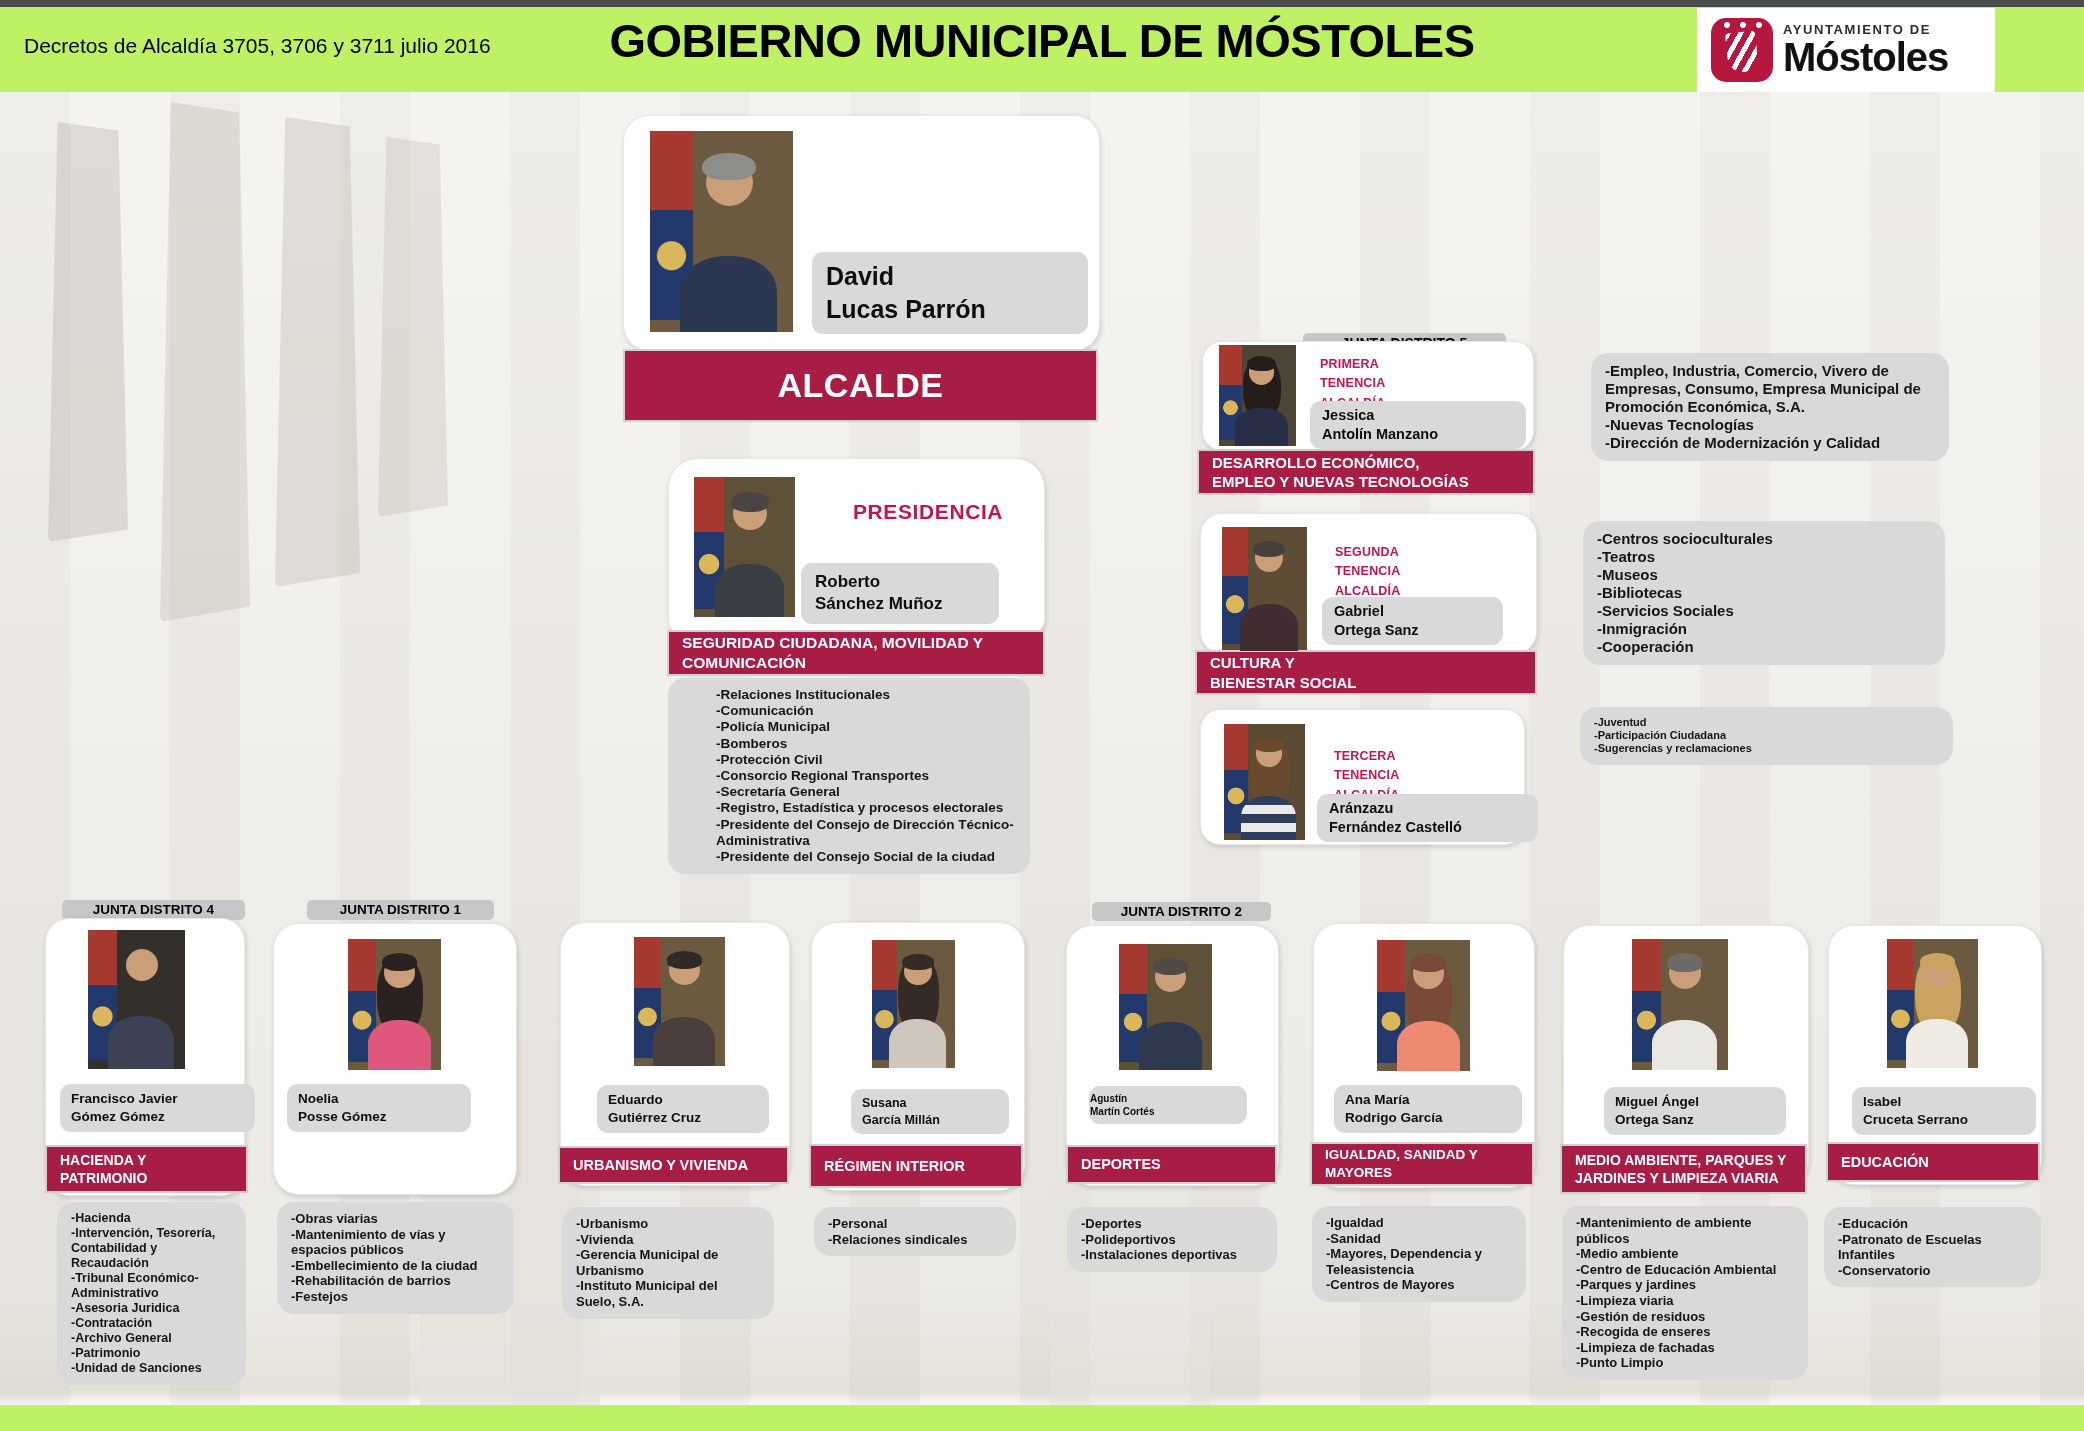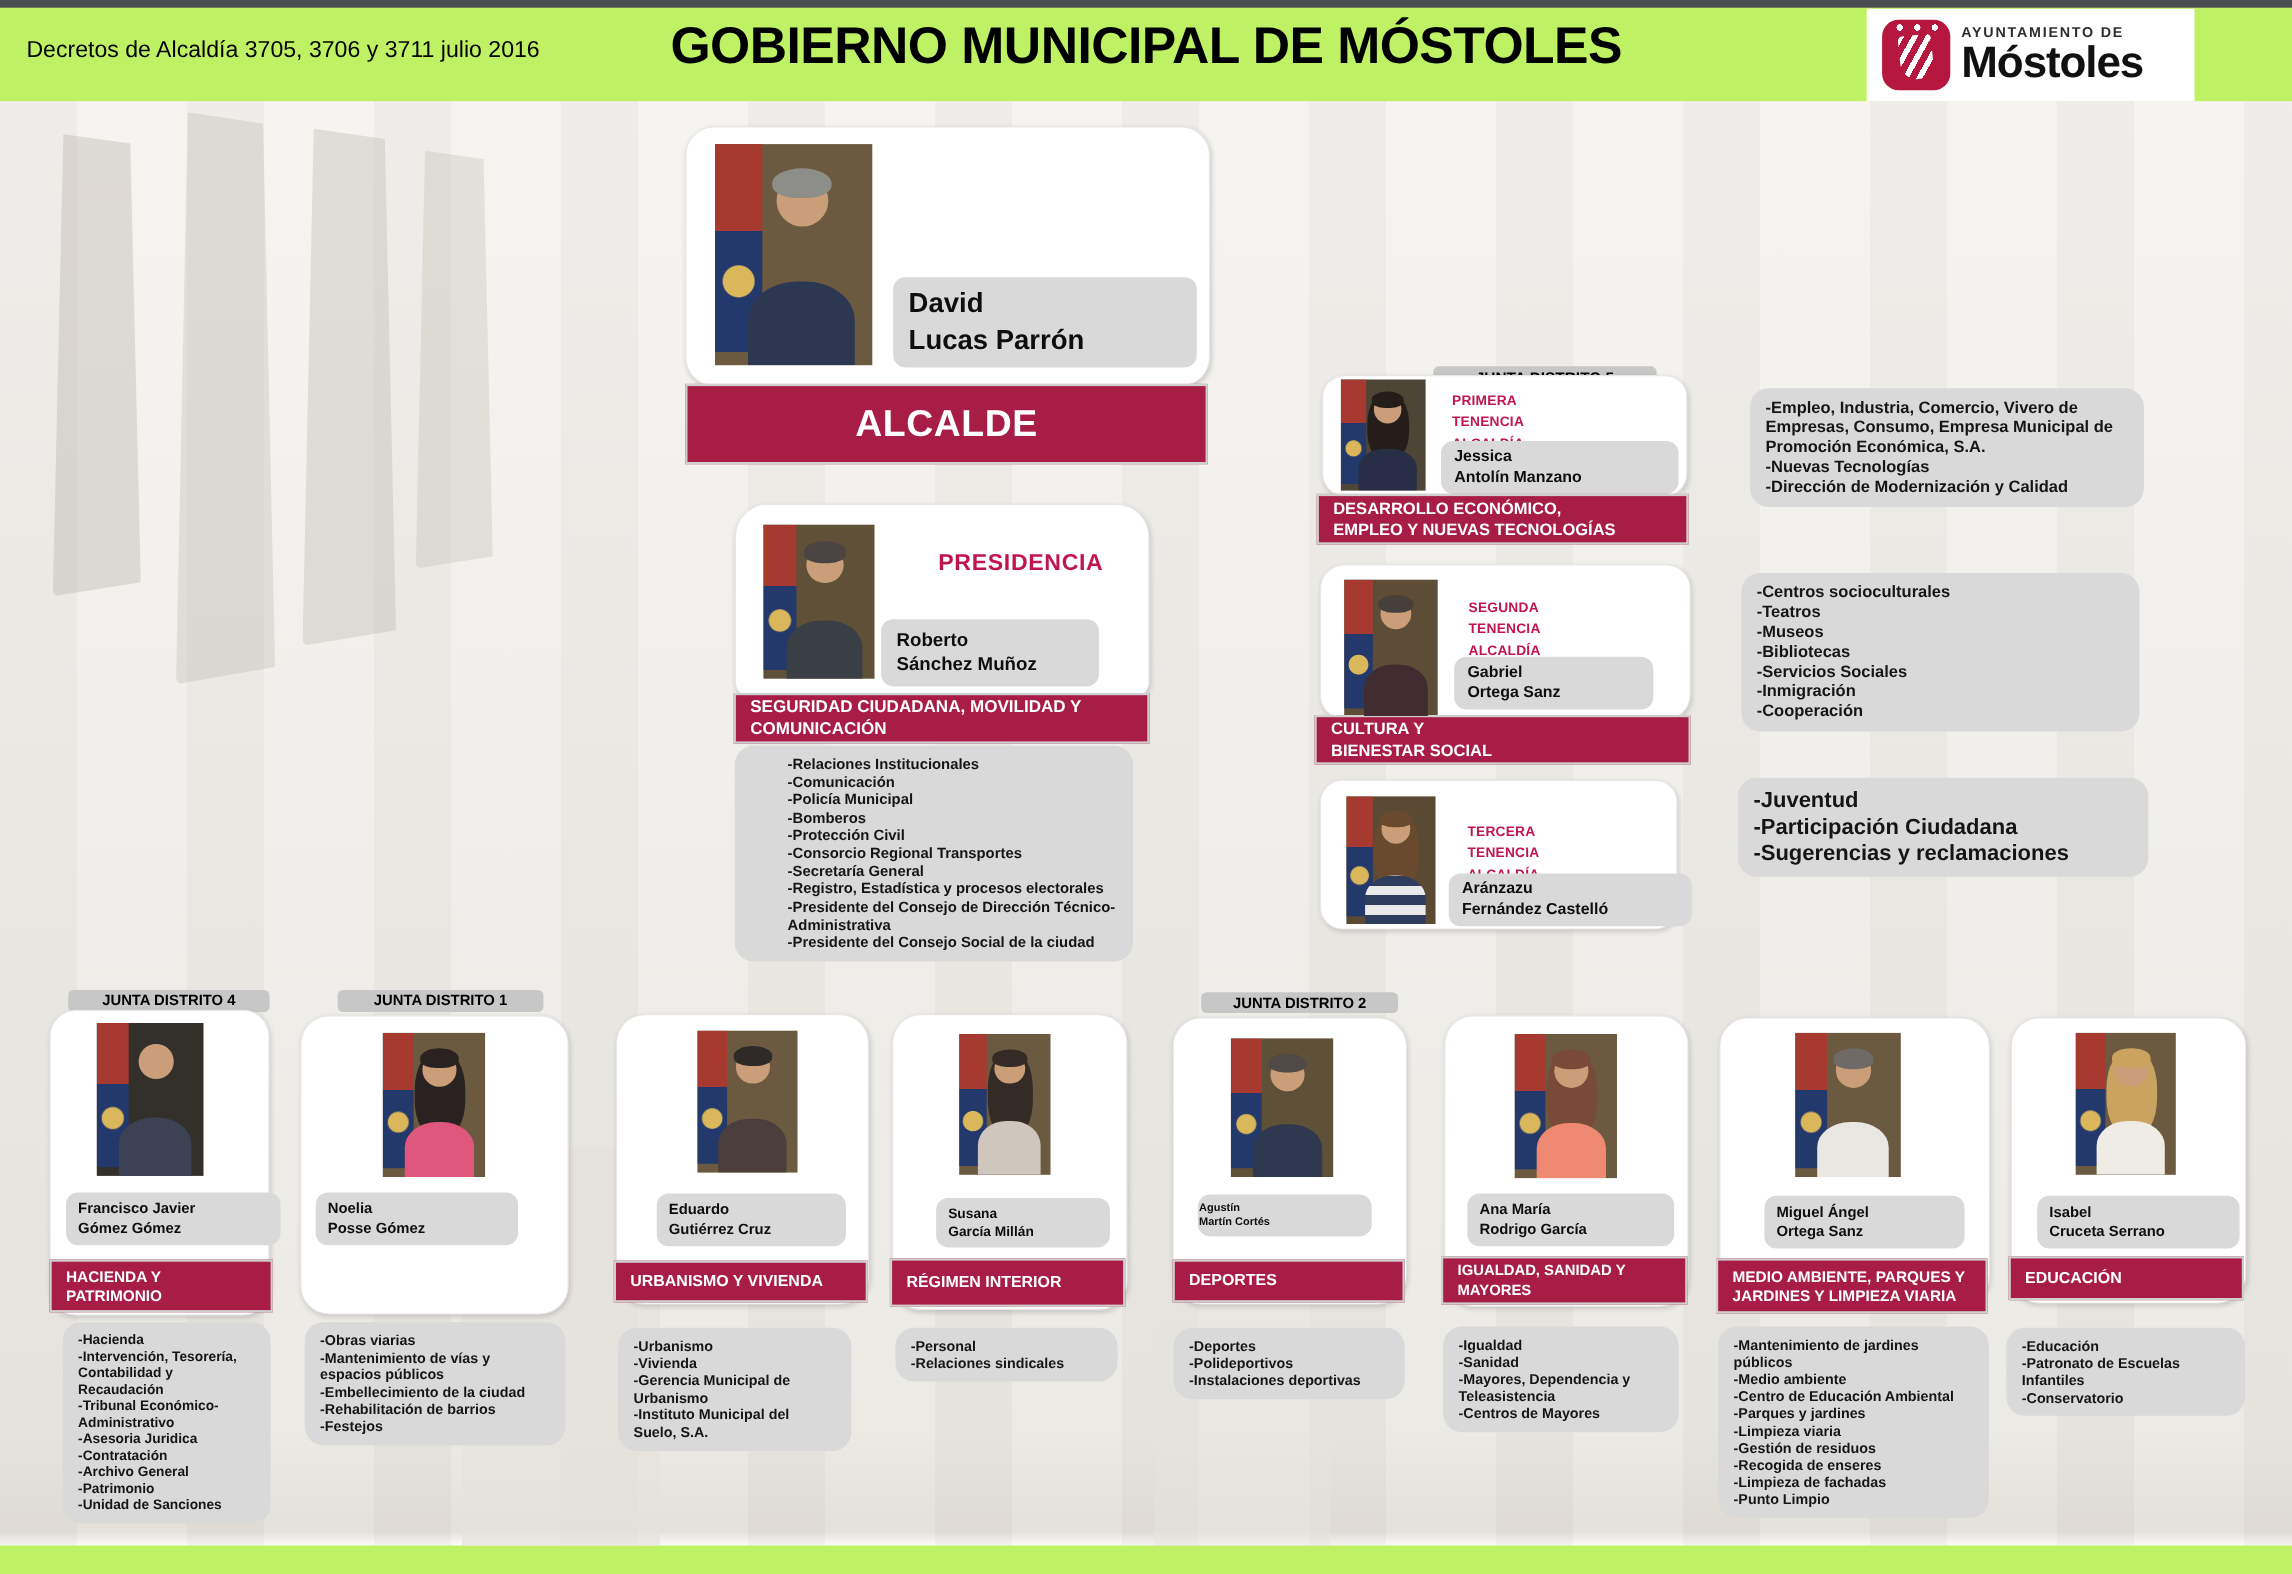--- a/index.html
+++ b/index.html
@@ -196,21 +196,21 @@
     <span class="pf-head"></span>
     <span class="pf-torso"></span>
   </div>
   <div class="rank" style="left:1334px;top:747px;">TERCERA
 TENENCIA
 ALCALDÍA</div>
   <div class="namebox" style="left:1317px;top:794px;width:197px;font-size:14.5px;padding:5px 12px;">
     <span class="fn">Aránzazu</span>
     <span class="ln">Fernández Castelló</span>
   </div>
-  <div class="duties" style="left:1580px;top:707px;width:373px;font-size:20px;">
+  <div class="duties" style="left:1580px;top:707px;width:373px;font-size:11px;">
       <div class="duty-item">-Juventud</div>
       <div class="duty-item">-Participación Ciudadana</div>
       <div class="duty-item">-Sugerencias y reclamaciones</div>
     </div>
 
   <div class="districtbar" style="left:62px;top:900px;width:183px;height:20px;font-size:13.5px;">JUNTA DISTRITO 4</div>
   <div class="card" style="left:45px;top:918px;width:198px;height:276px;border-radius:24px;"></div>
   <div class="photo bald" style="left:88px;top:930px;width:97px;height:139px;--bg:#33302b;--torso:#3c4254;">
     <span class="pf-flag"></span>
     <span class="pf-head"></span>
@@ -332,21 +332,21 @@
     <span class="pf-head"></span>
     <span class="pf-torso"></span>
   </div>
   <div class="namebox" style="left:1604px;top:1087px;width:160px;font-size:13.5px;padding:6px 11px;">
     <span class="fn">Miguel Ángel</span>
     <span class="ln">Ortega Sanz</span>
   </div>
   <div class="banner" style="left:1560px;top:1144px;width:247px;height:50px;font-size:14px;">MEDIO AMBIENTE, PARQUES Y
 JARDINES Y LIMPIEZA VIARIA</div>
   <div class="duties" style="left:1562px;top:1206px;width:246px;font-size:13px;">
-      <div class="duty-item">-Mantenimiento de jardines públicos</div>
+      <div class="duty-item">-Mantenimiento de ambiente públicos</div>
       <div class="duty-item">-Medio ambiente</div>
       <div class="duty-item">-Centro de Educación Ambiental</div>
       <div class="duty-item">-Parques y jardines</div>
       <div class="duty-item">-Limpieza viaria</div>
       <div class="duty-item">-Gestión de residuos</div>
       <div class="duty-item">-Recogida de enseres</div>
       <div class="duty-item">-Limpieza de fachadas</div>
       <div class="duty-item">-Punto Limpio</div>
     </div>
 

